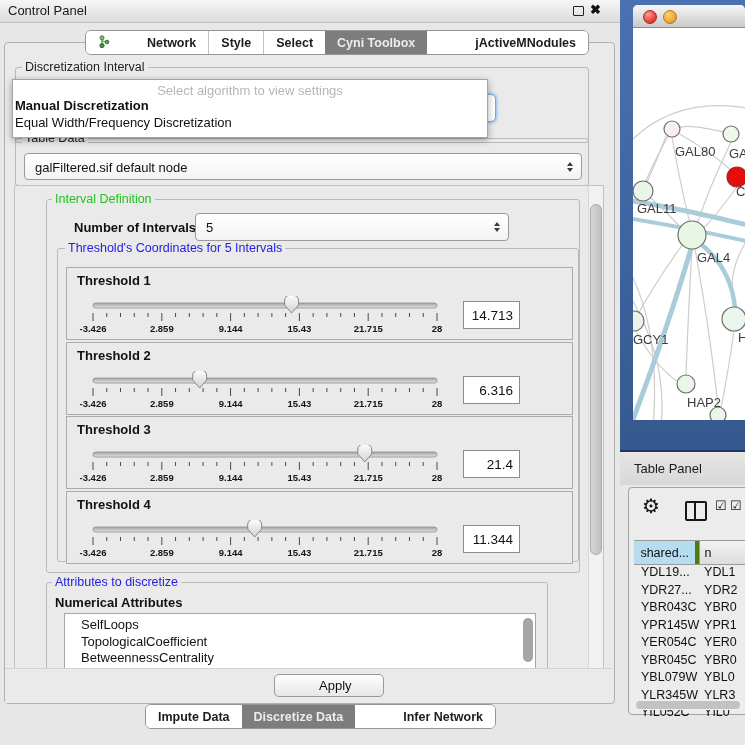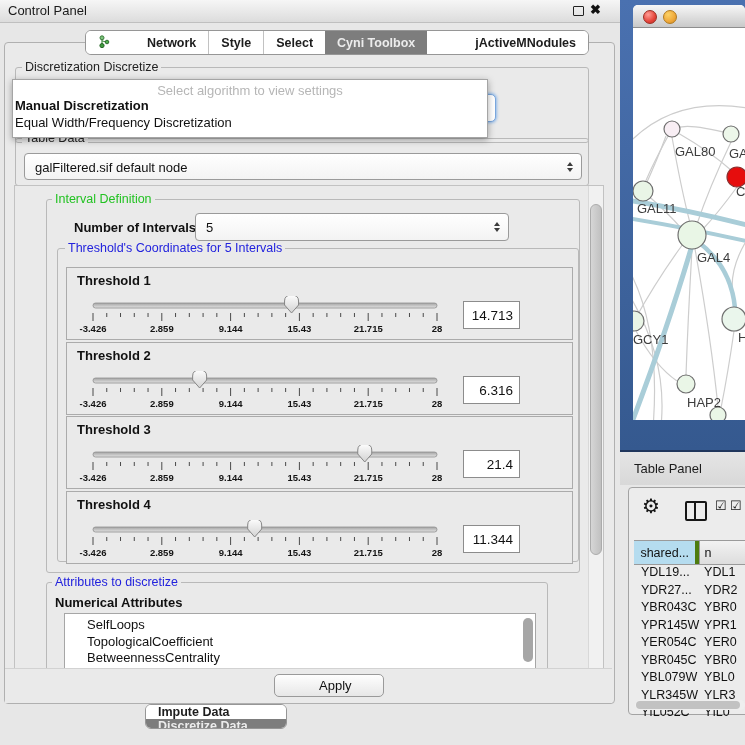--- a/index.html
+++ b/index.html
@@ -42,21 +42,21 @@
   #viewport{left:14px;top:185px;width:588px;height:484px;background:#eaeaea;border:1px solid #c2c2c2;overflow:hidden;}
   #vscroll{position:absolute;right:0;top:0;width:14px;height:100%;background:#f1f1f1;border-left:1px solid #d8d8d8;}
   #vscroll .thumb{position:absolute;left:1px;top:18px;width:10px;height:349px;border:1px solid #ababab;
                   border-radius:6px;background:linear-gradient(90deg,#d6d6d6,#c0c0c0);}
   .thr-panel{position:absolute;left:0;width:505px;height:71px;border:1px solid #ababab;background:#eaeaea;}
   .thr-label{position:absolute;left:10px;top:5px;font-size:13px;font-weight:bold;}
   .valbox{position:absolute;left:396px;top:33px;width:57px;height:28px;background:#fff;border:1px solid #8c8c8c;
           font-size:13.5px;text-align:right;line-height:28px;padding-right:6px;box-sizing:border-box;}
   .bold13{font-size:13px;font-weight:bold;white-space:nowrap;}
   #attr-list{position:absolute;left:17px;top:30px;width:470px;height:55px;background:#fff;border:1px solid #a6a6a6;overflow:hidden;}
-  .attr-item{font-size:13px;line-height:16.5px;padding-left:22px;white-space:nowrap;}
+  .attr-item{font-size:13px;line-height:16.5px;padding-left:16px;white-space:nowrap;}
   #attr-scroll{position:absolute;right:2px;top:4px;width:10px;height:44px;background:#a6a6a6;border-radius:5px;}
   #apply-bar{left:5px;top:668px;width:607px;height:34px;background:#eaeaea;border-top:1px solid #d2d2d2;}
   #apply-btn{position:absolute;left:269px;top:5px;width:64px;height:21px;border:1px solid #9a9a9a;border-radius:5px;
              background:linear-gradient(#fefefe,#e7e7e7);font-size:13px;line-height:21px;padding-left:44px;}
   
   #blue-frame{left:620px;top:0;width:125px;height:450px;background:linear-gradient(#4a71b0,#35598f);}
   #blue-frame-edge{left:620px;top:450px;width:125px;height:2px;background:#20365c;}
   #net-window{left:633px;top:5px;width:112px;height:415px;background:#fff;border-radius:5px 5px 0 0;overflow:hidden;}
   #net-titlebar{position:absolute;left:0;top:0;width:100%;height:22px;background:linear-gradient(#f7f7f7,#c9c9c9);
                 border-bottom:1px solid #8e8e8e;}
@@ -88,21 +88,21 @@
 
   <div id="titlebar" class="abs">
     <span class="t">Control Panel</span>
     <span id="float-btn"></span>
     <span id="close-btn">✖</span>
   </div>
 
   <div id="outer" class="abs">
 
     <div class="group" style="left:10px;top:24px;width:572px;height:74px;">
-      <span class="group-label" style="left:6px;color:#222;">Discretization Discretize</span>
+      <span class="group-label" style="left:6px;color:#222;">Discretization Interval</span>
     </div>
 
     <div class="group" style="left:10px;top:95px;width:572px;height:46px;">
       <span class="group-label" style="left:6px;color:#222;">Table Data</span>
       <div class="combo" style="left:8px;top:14px;width:556px;height:25px;">
         <span class="val">galFiltered.sif default node</span>
         <span class="spin">
             <i class="up"></i>
             <i class="dn"></i>
           </span>
@@ -379,21 +379,21 @@
     </div>
     <div id="vscroll">
         <div class="thumb"></div>
       </div>
   </div>
 
   <div id="apply-bar" class="abs">
     <div id="apply-btn">Apply</div>
   </div>
 
-  <div class="tabbar abs" id="bottom-tabs" style="left:145px;top:704px;flex-direction:column;">
+  <div class="tabbar abs" id="bottom-tabs" style="left:145px;top:704px;">
       <div class="tab">
         <span>Impute Data</span>
       </div>
       <div class="tab sel">
         <span>Discretize Data</span>
       </div>
       <div class="tab">
         <span>Infer Network</span>
       </div>
     </div>

